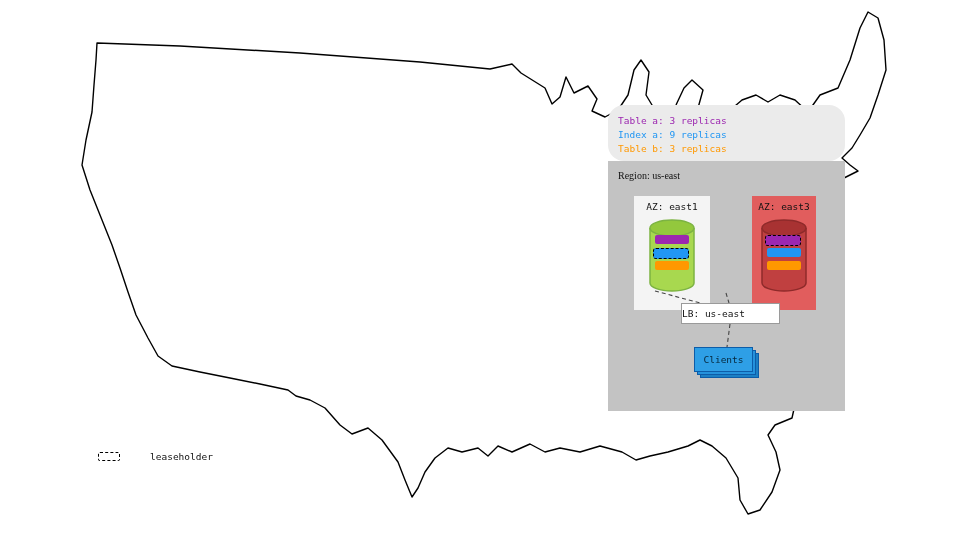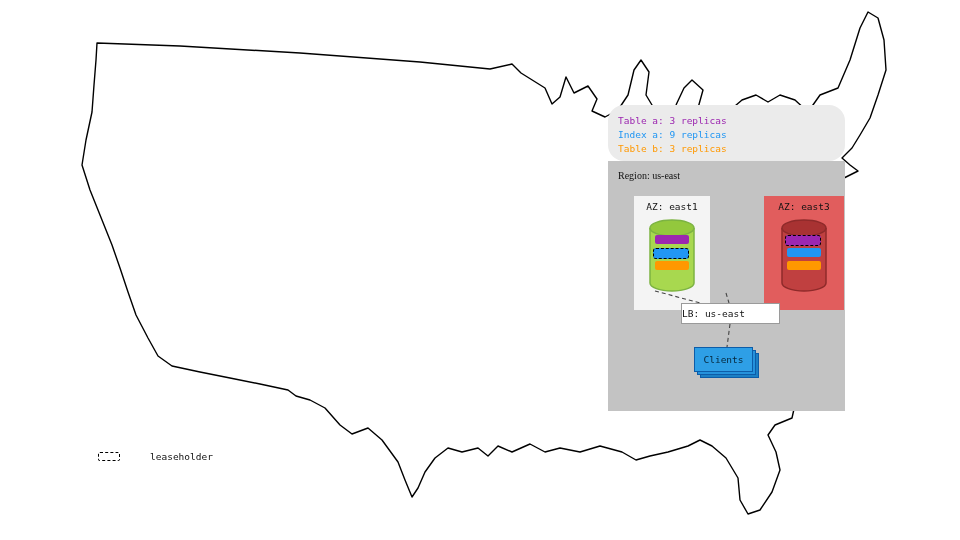--- a/index.html
+++ b/index.html
@@ -26,21 +26,21 @@
   .region-title{
     position:absolute;left:10px;top:9px;font-size:10px;color:#111;white-space:nowrap;font-family:Liberation Serif, serif;
   }
 
   .az-box{
     position:absolute;top:35px;height:114px;box-sizing:border-box;
     text-align:center;
   }
   .az-east1{left:10px;width:76px;background:#f4f4f4;margin-left:16px;}
   .az-east2{left:83px;width:68px;background:#f4f4f4;}
-  .az-east3{left:156px;width:80px;background:#e15d5d;}
+  .az-east3{left:144px;width:64px;background:#e15d5d;}
   .az-label{font-size:9.5px;color:#111;margin-top:5px;white-space:nowrap;}
 
   .node{position:relative;width:46px;height:76px;margin:7px auto 0;}
   .node svg{position:absolute;left:0;top:0;}
   .bar{
     position:absolute;left:6px;width:34px;height:9px;border-radius:2px;z-index:3;
   }
   .bar-table-a{background:#9c27b0;top:16px;}
   .bar-index-a{background:#2196f3;top:29px;}
   .bar-table-b{background:#ff9800;top:42px;}

